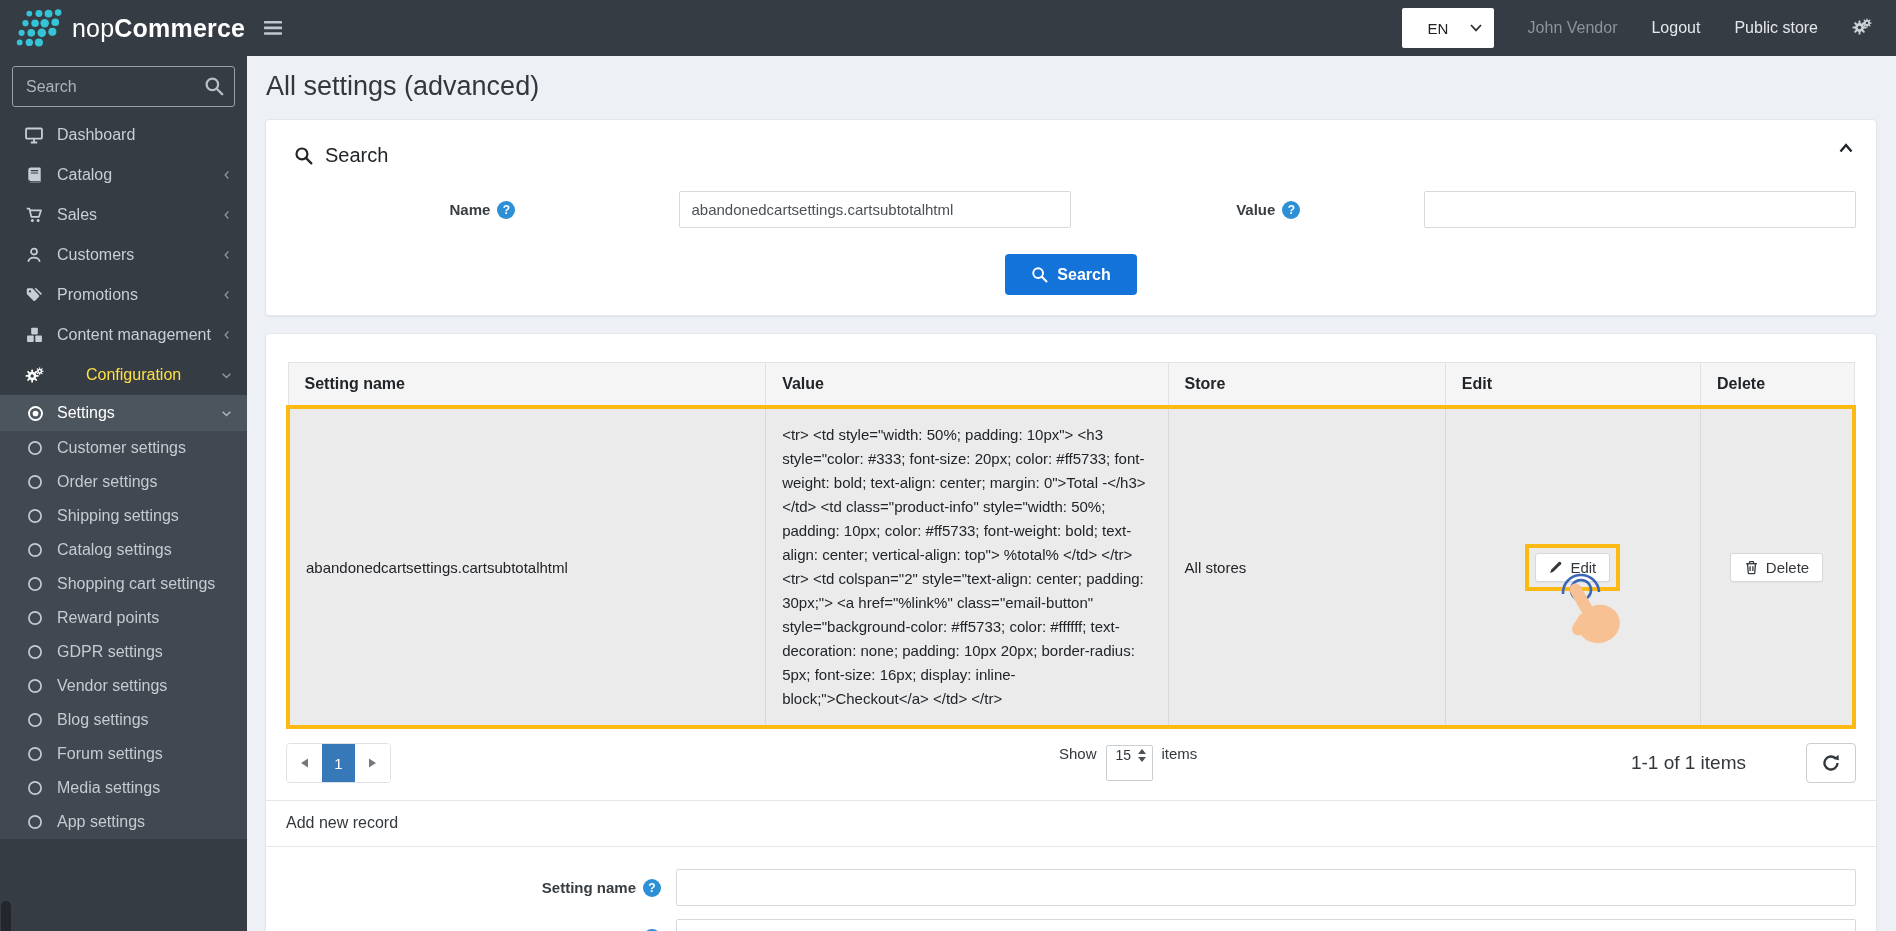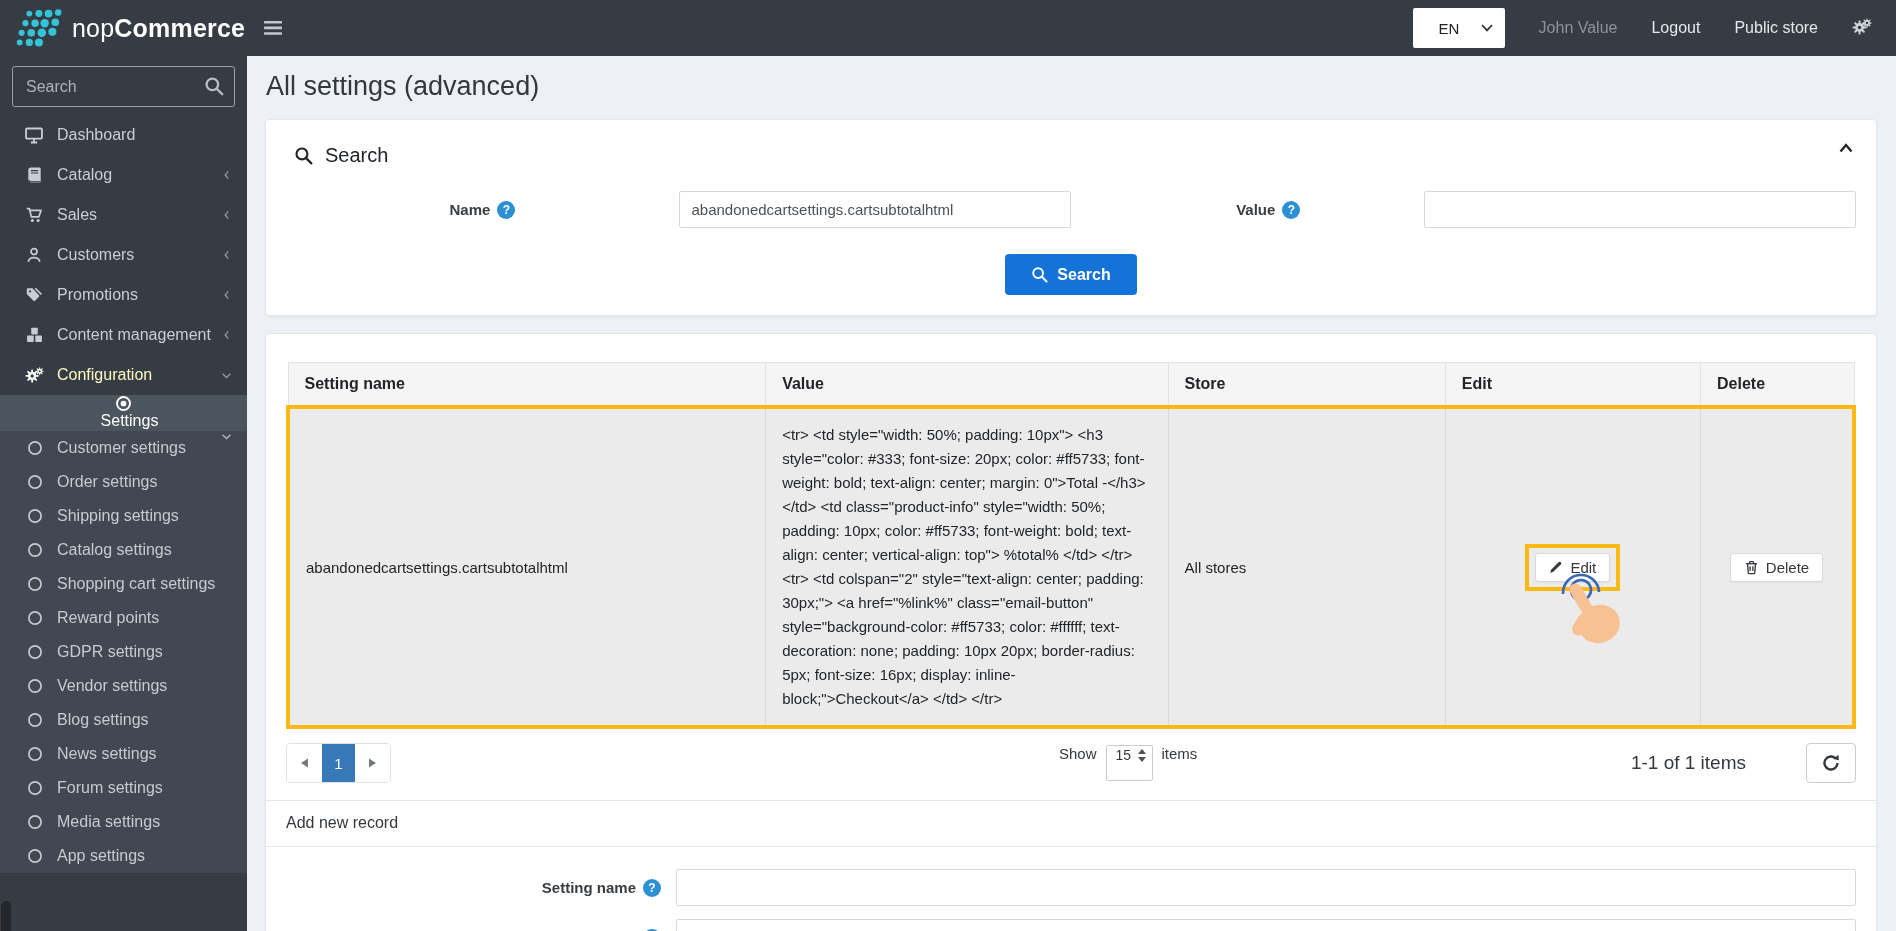--- a/index.html
+++ b/index.html
@@ -28,26 +28,26 @@
   .side-search { position:relative; margin:10px 12px 8px 12px; }
   .side-search input { width:100%; height:41px; background:transparent;
     border:1px solid #9aa0a6; border-radius:3px; color:#d7dade; font-size:16px;
     padding:0 38px 0 13px; outline:none; }
   .side-search input::placeholder { color:#aeb4ba; }
   .side-search .mag { position:absolute; right:11px; top:10px; color:#b9bfc5; }
   .nav-item { height:40px; display:flex; align-items:center; padding:0 14px 0 24px;
     color:#c9ced4; font-size:16px; cursor:pointer; }
   .nav-item .ic { width:20px; margin-right:13px; display:flex; justify-content:center; }
   .nav-item .chev { margin-left:auto; color:#8d949b; display:flex; }
-  .nav-item.active-parent { color:#fef9c3; }
+  .nav-item.active-parent { color:#fde047;gap:29px; }
   .submenu { background:#414851; }
   .nav-sub { height:34px; display:flex; align-items:center; padding:0 14px 0 26px;
     color:#c6cbd2; font-size:16px; cursor:pointer; }
   .nav-sub .ic { width:18px; margin-right:13px; display:flex; justify-content:center; }
-  .nav-sub.settings { background:#4c545d; color:#fff; height:36px;flex-direction:column; }
+  .nav-sub.settings { background:#4c545d; color:#fff; height:36px; }
   .nav-sub .chev { margin-left:auto; color:#aeb4ba; display:flex; }
   .side-scroll-hint { position:fixed; left:1px; bottom:-14px; width:10px; height:44px;
     background:#23272c; border-radius:6px; z-index:25; }
 
   
   .main { position:absolute; left:247px; top:56px; width:1649px; height:875px;
     padding:13px 19px 0 18px; overflow:hidden; }
   .page-title { font-size:27px; font-weight:400; color:#33383d; margin:2px 0 17px 1px; }
 
   .card { background:#fff; border:1px solid #e3e7ec; border-radius:4px;
@@ -184,21 +184,21 @@
         </g>
     </svg>
   </div>
   <div class="top-right">
     <div class="lang-select">
       <span>EN</span>
       <svg width="12" height="8" viewBox="0 0 12 8">
         <path d="M1 1 6 6.4 11 1" stroke="#333" stroke-width="1.8" fill="none"></path>
       </svg>
     </div>
-    <span class="user-name">John Value</span>
+    <span class="user-name">John Vendor</span>
     <span class="top-link">Logout</span>
     <span class="top-link">Public store</span>
     <span class="gears-top">
       <svg width="20" height="20" viewBox="0 0 20 20">
         <use href="#ic-gear" x="0" y="2" width="15" height="15"></use>
         <use href="#ic-gear" x="10" y="0" width="10" height="10"></use>
       </svg>
     </span>
   </div>
 </header>
@@ -399,28 +399,20 @@
         </span>
       <span>Vendor settings</span>
     </div>
     <div class="nav-sub">
       <span class="ic">
           <svg width="16" height="16" viewBox="0 0 16 16">
             <use href="#ic-circle"></use>
           </svg>
         </span>
       <span>Blog settings</span>
-    </div>
-    <div class="nav-sub">
-      <span class="ic">
-          <svg width="16" height="16" viewBox="0 0 16 16">
-            <use href="#ic-circle"></use>
-          </svg>
-        </span>
-      <span>News settings</span>
     </div>
     <div class="nav-sub">
       <span class="ic">
           <svg width="16" height="16" viewBox="0 0 16 16">
             <use href="#ic-circle"></use>
           </svg>
         </span>
       <span>Forum settings</span>
     </div>
     <div class="nav-sub">

